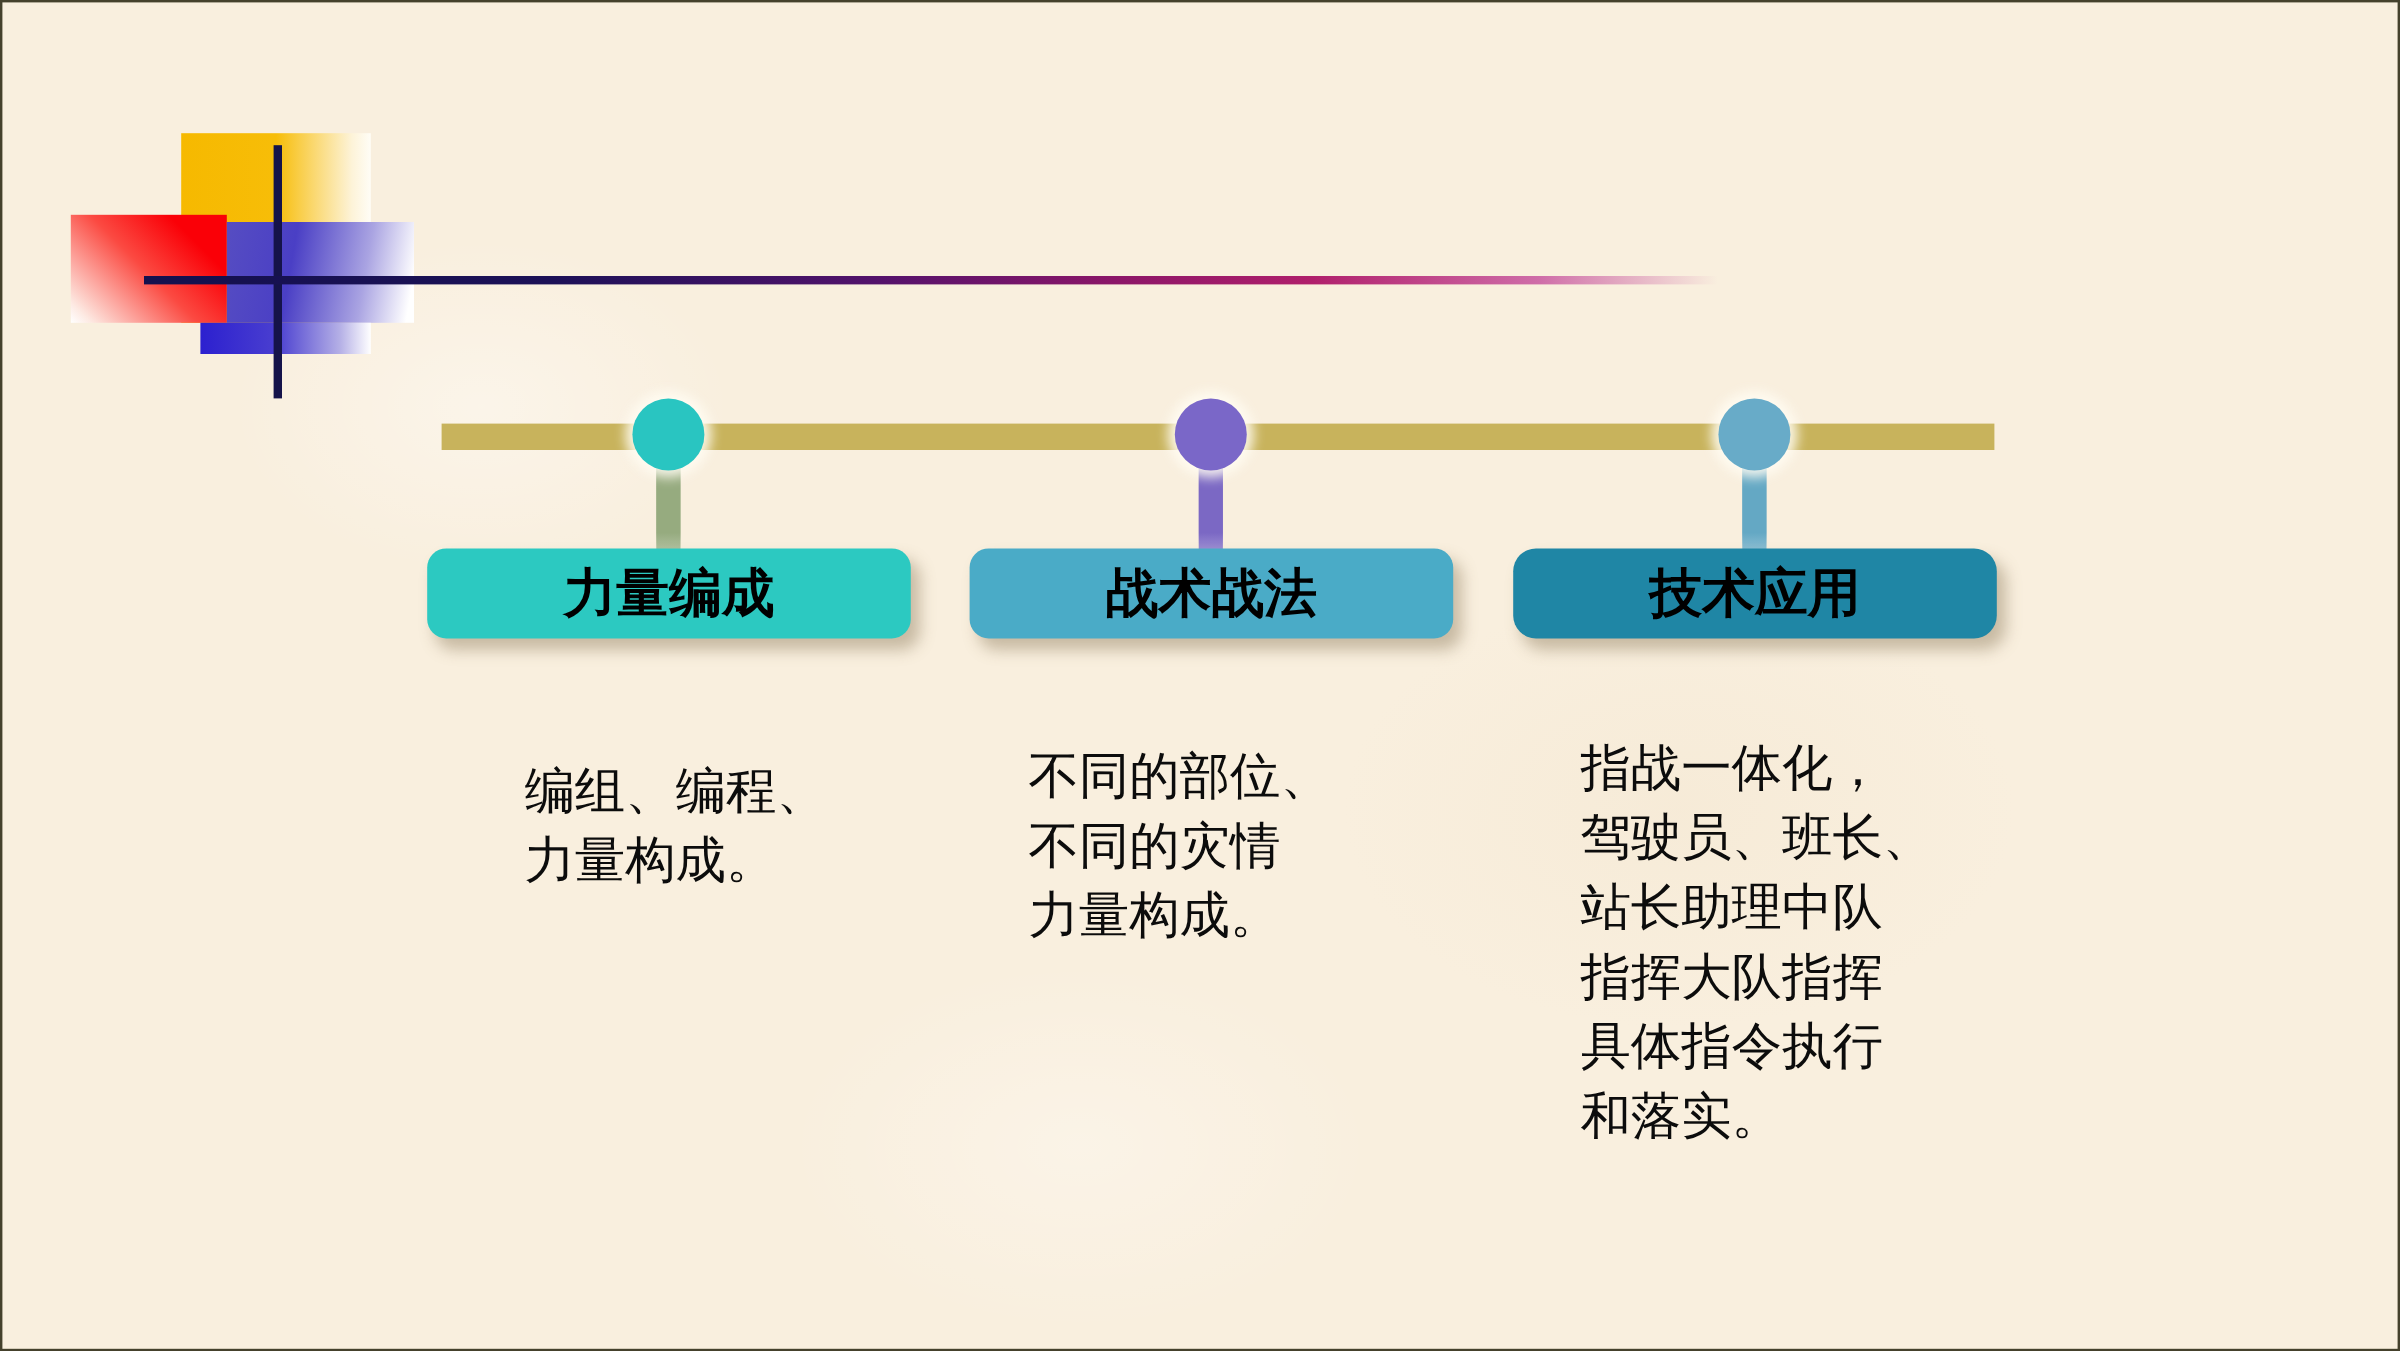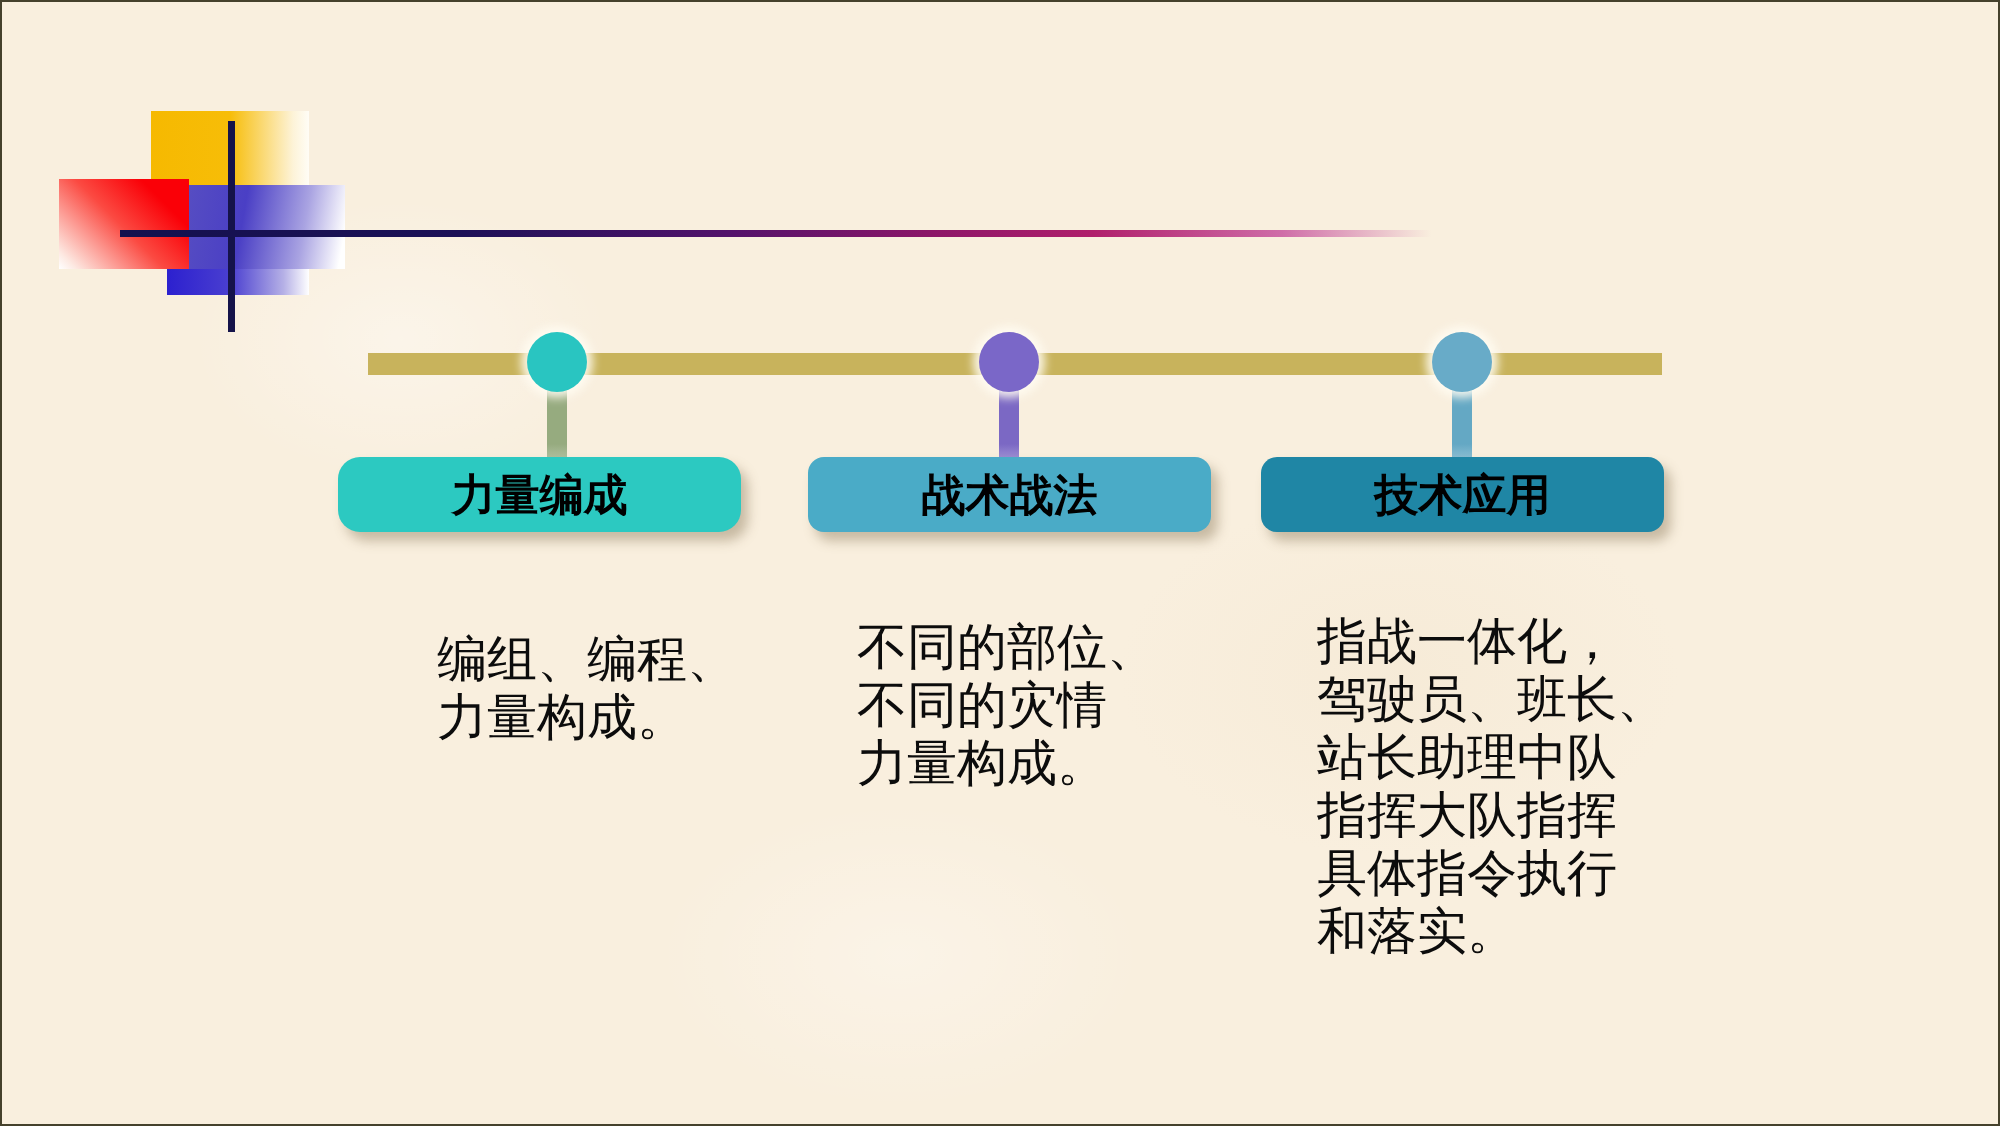--- a/index.html
+++ b/index.html
@@ -30,23 +30,23 @@
   .deco-hline{left:118px;top:228px;width:1352px;height:7px;
     background:linear-gradient(to right,#14114e 0%,#1c1157 25%,#53126b 45%,#8c1668 60%,#b01f6b 72%,#cf6da8 86%,rgba(250,240,245,0) 97%);}
   
   .bar{position:absolute;left:366px;top:351px;width:1294px;height:22px;background:#c8b35c;}
   .circle{position:absolute;top:330px;width:60px;height:60px;border-radius:50%;
     box-shadow:0 0 10px 6px rgba(255,252,242,.9);}
   .stem{position:absolute;top:386px;width:20px;height:70px;}
   .btn{position:absolute;top:455px;width:403px;height:75px;border-radius:16px;
     box-shadow:7px 9px 12px rgba(140,122,92,.45);
     color:#000;font-size:44px;font-weight:600;text-align:center;line-height:75px;}
-  .desc{position:absolute;color:#0c0c0c;font-size:50px;line-height:58px;font-weight:500;
+  .desc{position:absolute;color:#0c0c0c;font-size:42px;line-height:58px;font-weight:500;
     white-space:pre-line;}
-  .n0 .circle{left:525px;} .n0 .stem{left:545px;} .n0 .btn{left:336px;border-radius:22px;}
+  .n0 .circle{left:525px;} .n0 .stem{left:545px;} .n0 .btn{left:354px;}
   .n0 .desc{left:435px;top:628px;}
   .n1 .circle{left:977px;} .n1 .stem{left:997px;} .n1 .btn{left:806px;}
   .n1 .desc{left:855px;top:616px;}
   .n2 .circle{left:1430px;} .n2 .stem{left:1450px;} .n2 .btn{left:1259px;}
   .n2 .desc{left:1315px;top:610px;font-family:Liberation Serif, serif;}
   
   .wm{position:absolute;left:1400px;top:880px;width:560px;height:130px;pointer-events:none;}
   .wm-line{position:absolute;font-family:"DejaVu Serif","Liberation Serif",serif;
     color:rgba(140,148,180,.62);white-space:nowrap;}
   .wm-line1{left:120px;top:18px;font-size:37px;letter-spacing:5px;}
@@ -82,21 +82,21 @@
     <div class="circle" style="background: rgb(122, 103, 200);"></div>
     <div class="btn" style="background: rgb(74, 171, 199); text-align: center;">战术战法</div>
     <div class="desc">不同的部位、
 不同的灾情
 力量构成。</div>
   </div>
 
   <div class="node n2">
     <div class="stem" style="background: linear-gradient(rgb(100, 168, 196), rgb(100, 168, 196) 80%, rgba(255, 255, 255, 0.25)), rgb(100, 168, 196);"></div>
     <div class="circle" style="background: rgb(104, 171, 200);"></div>
-    <div class="btn" style="background: rgb(31, 134, 165);">技术应用</div>
+    <div class="btn" style="background: rgb(31, 134, 165); border-radius: 19px;">技术应用</div>
     <div class="desc">指战一体化，
 驾驶员、班长、
 站长助理中队
 指挥大队指挥
 具体指令执行
 和落实。</div>
   </div>
 
 
 </div>

